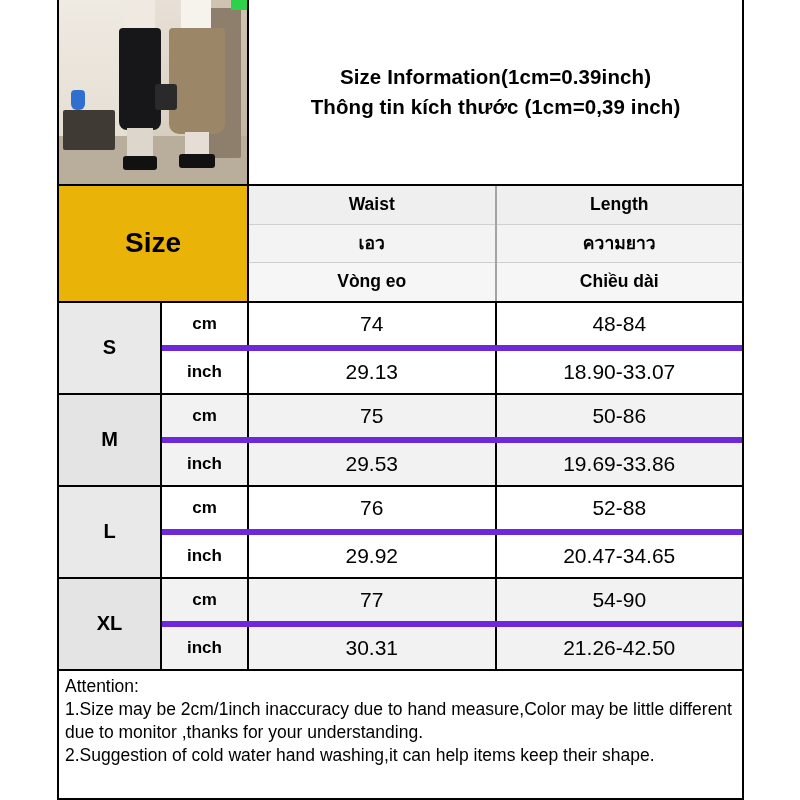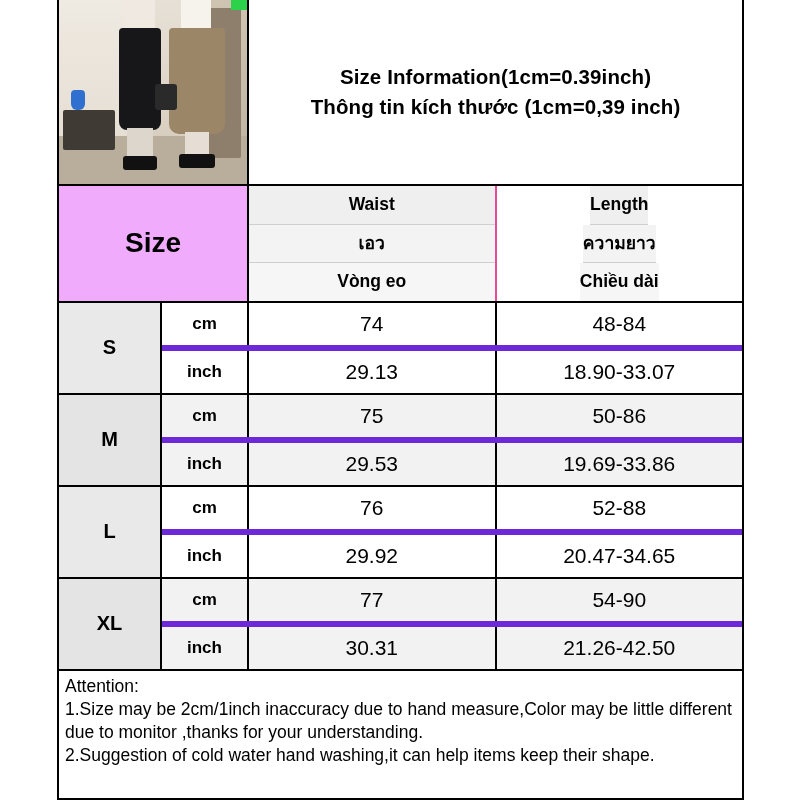--- a/index.html
+++ b/index.html
@@ -117,37 +117,37 @@
 
   
   .hdr {
     display: flex;
     border-bottom: 2px solid #000;
   }
   .hdr-size {
     width: 188px;
     flex: 0 0 188px;
     border-right: 2px solid #000;
-    background: #f0abfc;
+    background: #eab308;
     display: flex;
     align-items: center;
     justify-content: center;
     font-size: 28px;
     font-weight: bold;
   }
   .hdr-cols {
     flex: 1 1 auto;
     display: flex;
   }
   .hdr-col {
     flex: 1 1 50%;
     display: flex;
     flex-direction: column;
   }
-  .hdr-col + .hdr-col { border-left: 2px solid #ec4899; align-items: center; }
+  .hdr-col + .hdr-col { border-left: 2px solid #a3a3a3; }
   .hdr-sub {
     height: 37.5px;
     display: flex;
     align-items: center;
     justify-content: center;
     font-weight: bold;
     font-size: 17.5px;
     background: #efefef;
     border-bottom: 1px solid #cfcfcf;
   }

